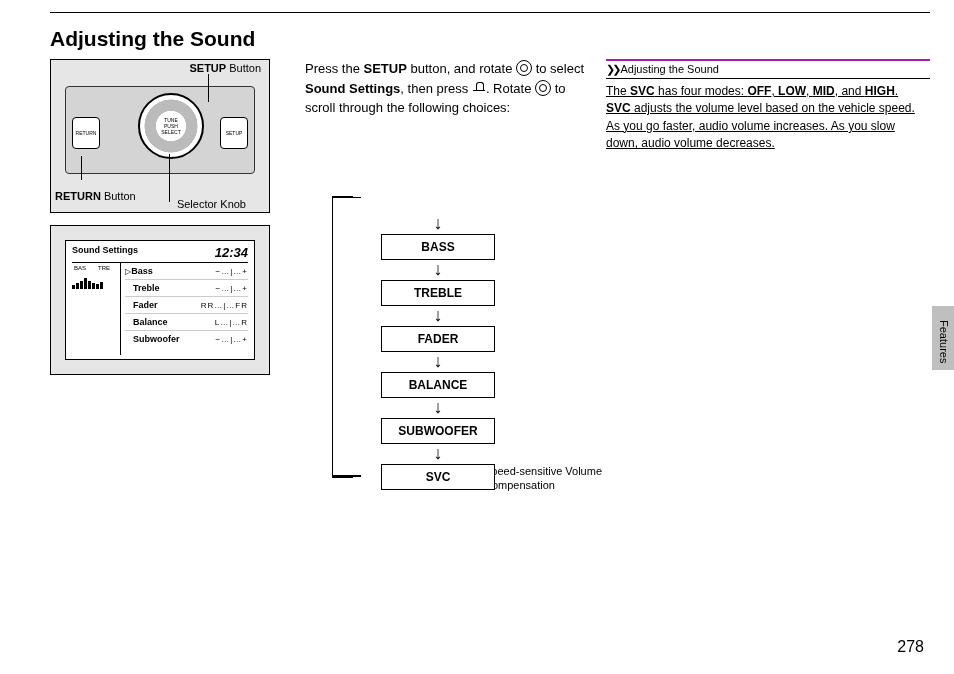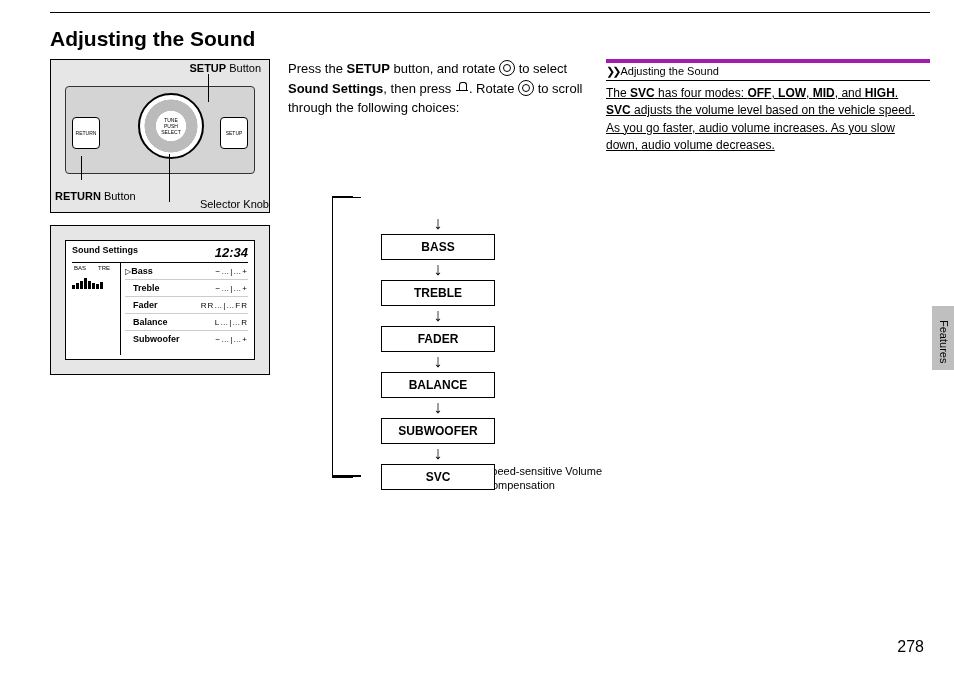--- a/index.html
+++ b/index.html
@@ -153,21 +153,21 @@
   }
   .flow-bracket::before { top:0; left:0; }
   .flow-bracket::after  { bottom:0; left:0; }
   .svc-note {
     position:absolute; left: 196px; bottom:-2px;
     font-size:11px; line-height:14px; width:120px;
   }
 
   
   .sidebar-head {
-    border-top:4px solid #a21caf;
+    border-top:2px solid #a21caf;
     border-bottom:1px solid #000;
     font-size:11px;
     padding:2px 0;
   }
   .sidebar-head .dbl { letter-spacing:-3px; margin-right:2px; }
   .side-body { font-size:12px; line-height:1.45; margin-top:4px;text-decoration:underline; }
 
   .features-tab {
     position:absolute;
     right:0; top:306px;
@@ -239,21 +239,21 @@
             </div>
         </div>
 
         <div class="leader" style="right:60px; top:14px; width:1px; height:28px;"></div>
         <div class="leader" style="left:30px; top:96px; width:1px; height:24px;"></div>
         <div class="leader" style="left:118px; top:94px; width:1px; height:48px;"></div>
 
         <div class="panel-label" style="left:4px; bottom:10px;">
           <b>RETURN</b><span> Button</span>
         </div>
-        <div class="panel-label" style="right:0; bottom:2px;">Selector Knob</div>
+        <div class="panel-label" style="right:23px; bottom:2px;">Selector Knob</div>
       </div>
 
       <div class="screen-box">
         <div class="screen">
           <div class="screen-header">
             <span style="font-weight:bold;">Sound Settings</span>
             <span class="clock">12:34</span>
           </div>
           <div style="display:flex; height:calc(100% - 18px);">
             <div style="width:48px; position:relative; padding-top:2px;">
@@ -296,21 +296,21 @@
                   <span class="list-label">Subwoofer</span>
                   <span class="slider">−…|…+</span>
                 </div>
             </div>
           </div>
         </div>
       </div>
     </div>
 
     <div class="mid-col">
-      <div style="font-size:13px; line-height:1.5;">
+      <div style="font-size:13px; line-height:1.5;margin-left:17px;">
         <span>Press the </span><b>SETUP</b><span> button, and rotate </span><span class="knob-icon"></span><span> to select </span><b>Sound Settings</b><span>, then press </span><span class="press-icon"></span><span>. Rotate </span><span class="knob-icon"></span><span> to scroll through the following choices:</span>
       </div>
 
       <div class="flow">
         <div class="flow-bracket"></div>
         <div class="arrow">↓</div>
         <div class="flow-item">BASS</div>
         <div class="arrow">↓</div>
         <div class="flow-item">TREBLE</div>
         <div class="arrow">↓</div>

